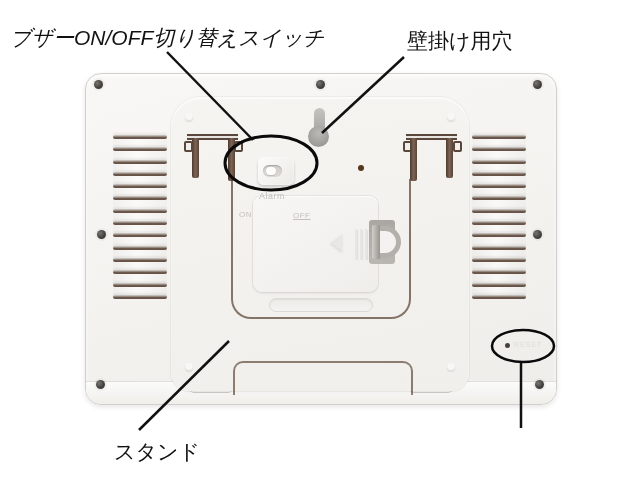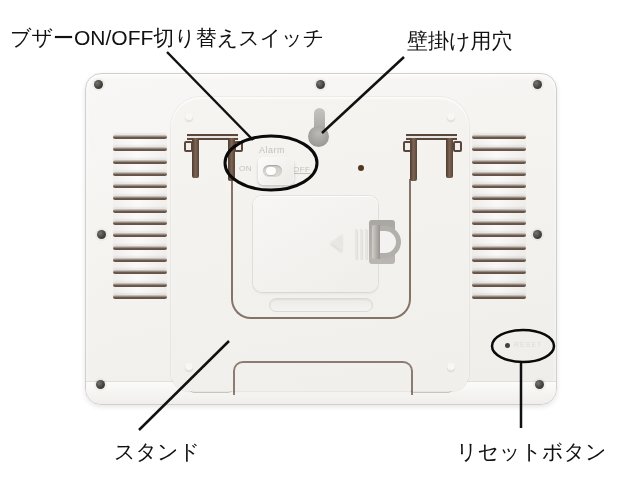--- a/index.html
+++ b/index.html
@@ -56,21 +56,21 @@
     background:linear-gradient(#aaa7a3,#bab7b3);}
   #tab-bar{position:absolute;left:286px;top:151px;width:9px;height:34px;border-radius:2px;
     background:linear-gradient(to right,#d2cfca,#908d89);}
   #tab-ring{position:absolute;left:294px;top:152px;width:21px;height:32px;box-sizing:border-box;
     border:5px solid #b3b0ac;border-left:none;border-radius:0 16px 16px 0;background:#f3f2f0;}
   #door-slot{position:absolute;left:183px;top:224px;width:104px;height:14px;border-radius:7px;
     border:1px solid #dcdad5;background:linear-gradient(#ecebe8,#f4f3f1);
     box-shadow:inset 0 1px 2px rgba(0,0,0,.06);box-sizing:border-box;}
 
   
-  .engrave{position:absolute;color:#c4c1bc;font-size:9px;letter-spacing:.5px;}
+  .engrave{position:absolute;color:#c4c1bc;font-size:9px;letter-spacing:.5px;margin-top:46px;}
   #switch-base{position:absolute;left:172px;top:83px;width:36px;height:28px;border-radius:6px;
     background:linear-gradient(135deg,#fcfbfa,#eceae6);
     box-shadow:0 2px 3px rgba(0,0,0,.18),inset 0 0 2px rgba(255,255,255,.8);}
   #switch-knob{position:absolute;left:5px;top:8px;width:19px;height:12px;border-radius:6px;
     background:linear-gradient(#cfccc7,#dedbd6);box-shadow:inset 0 1px 1px rgba(0,0,0,.2);}
   #switch-pill{position:absolute;left:3px;top:2px;width:10px;height:8px;border-radius:4px;
     background:#fefefd;box-shadow:0 1px 1px rgba(0,0,0,.15);}
 
   
   #keyhole-slot{position:absolute;left:228px;top:34px;width:11px;height:28px;border-radius:5.5px 5.5px 0 0;
@@ -86,24 +86,23 @@
   #reset-dot{position:absolute;left:419px;top:269px;width:5px;height:5px;border-radius:50%;background:#45403c;}
   #reset-engraving{position:absolute;left:428px;top:267px;font-size:7px;letter-spacing:1px;color:#dedcd8;}
 
   svg.overlay{position:absolute;left:0;top:0;z-index:10;pointer-events:none;}
 </style>
 </head>
 <body>
 
 <div class="stage">
 
-  <div class="label" style="left:10px;top:24px;">ブザーON/OFF切り替えスイッチ</div>
+  <div class="label" style="left:10px;top:24px;font-style:italic;">ブザーON/OFF切り替えスイッチ</div>
   <div class="label" style="left:407px;top:27px;font-family:Liberation Mono, monospace;">壁掛け用穴</div>
   <div class="label" style="left:114px;top:438px;">スタンド</div>
-  <div class="label" style="left:456px;top:438px;">リセットボタン</div>
 
   <div id="device">
     <div id="bottom-band"></div>
     <div class="foot-bump" style="left:103px;top:303px;"></div>
     <div class="foot-bump" style="left:323px;top:303px;"></div>
 
     <div id="inner-panel">
       <div class="bump" style="left:14px;top:16px;"></div>
       <div class="bump" style="left:276px;top:16px;"></div>
       <div class="bump" style="left:14px;top:266px;"></div>

